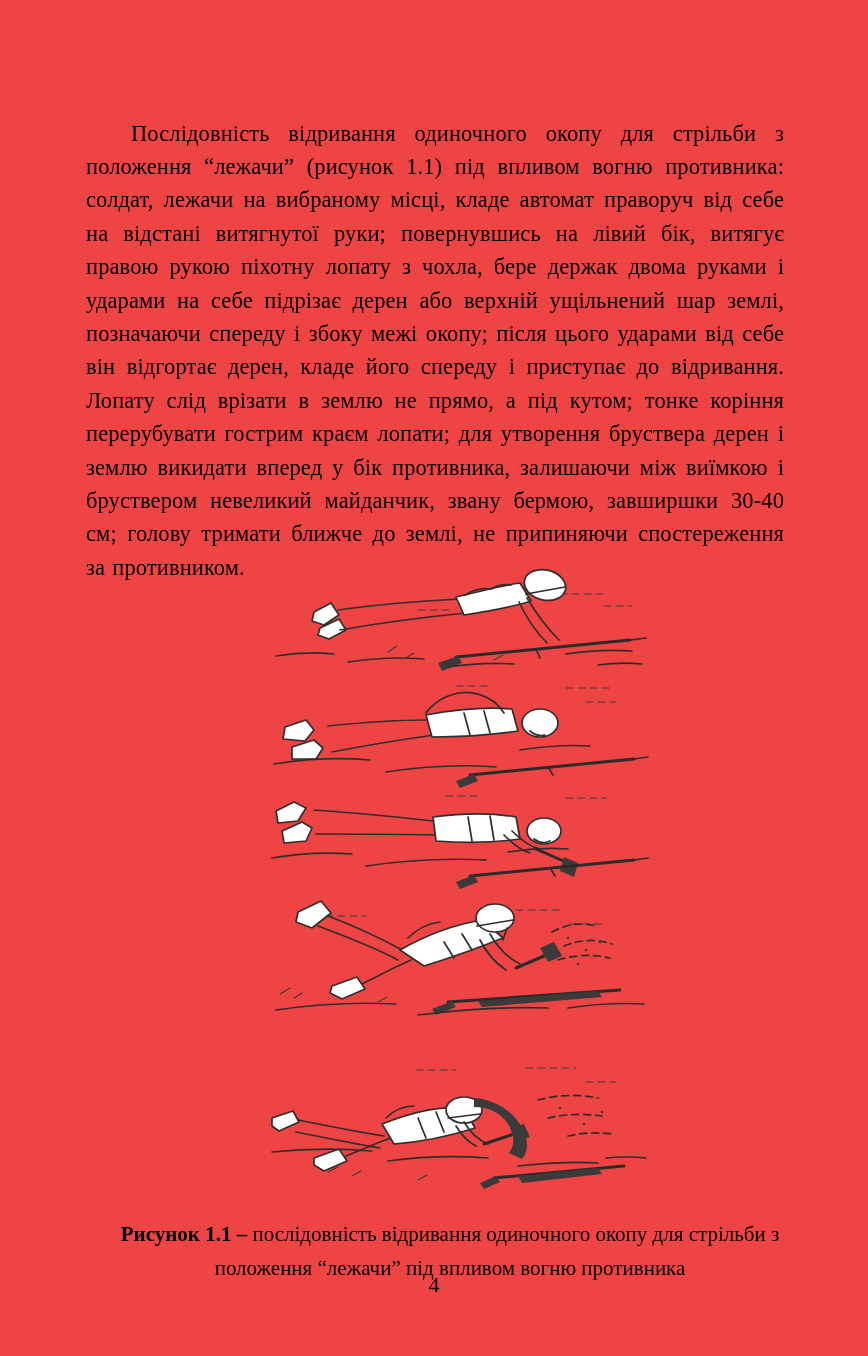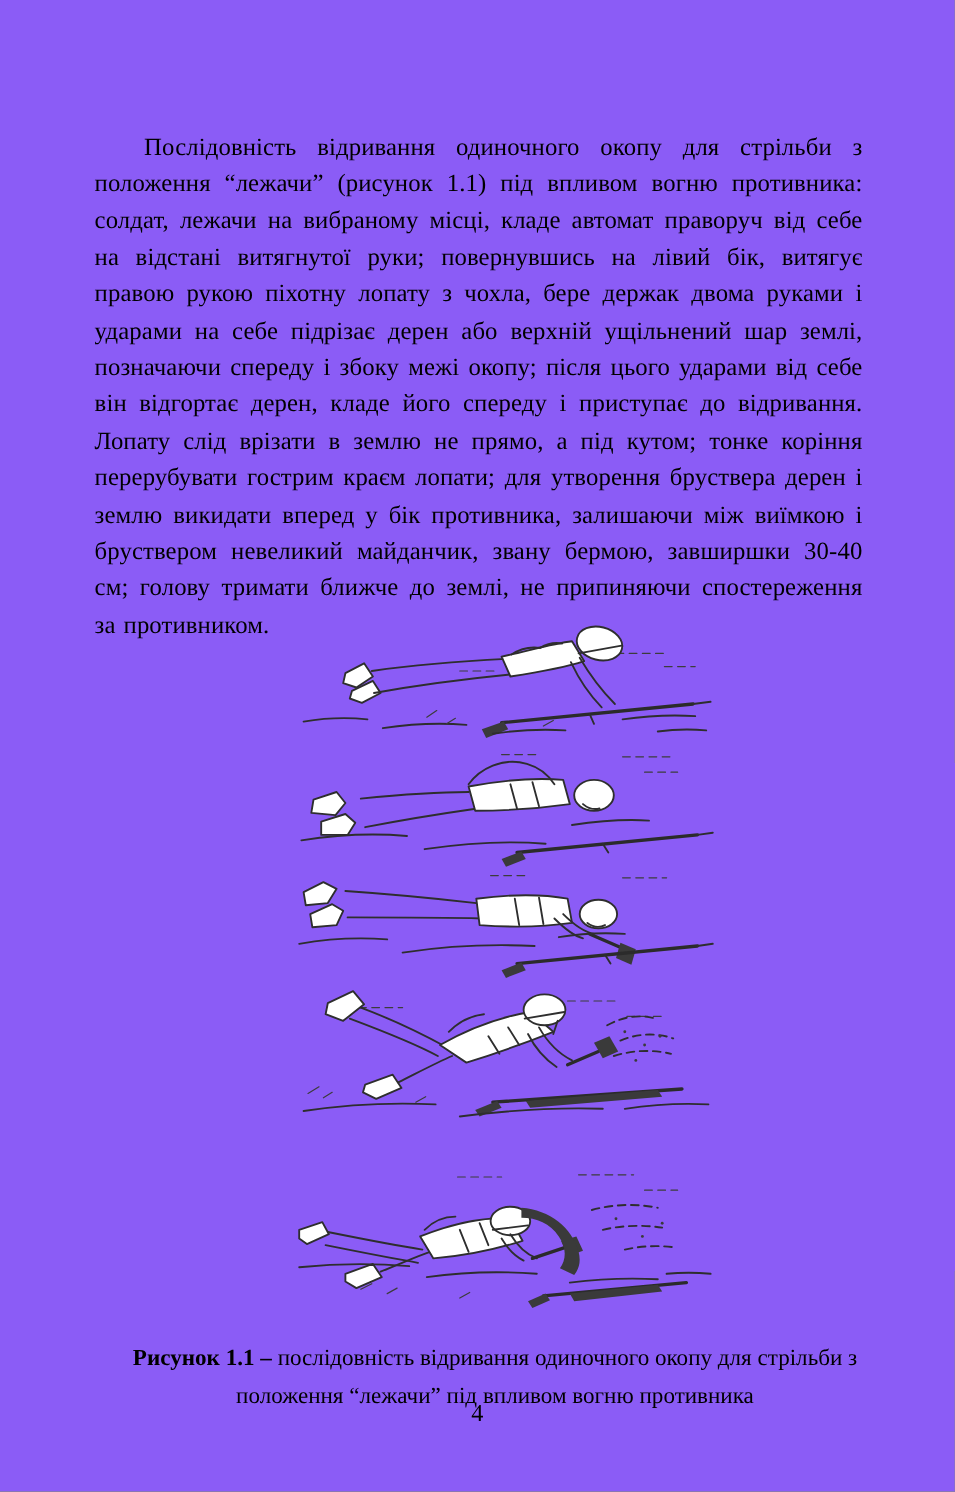--- a/index.html
+++ b/index.html
@@ -1,18 +1,18 @@
 <!DOCTYPE html>
 <html><head>
 <meta charset="utf-8">
 <style>
   html,body { margin:0; padding:0; background:#888; }
   .page {
     position:relative; width:868px; height:1356px; margin:0 auto;
-    background:#8b5cf6; color:#000;
+    background:#ef4444; color:#000;
     font-family:"Liberation Serif", serif;
     overflow:hidden;
   }
   .body-text {
     position:absolute; top:94px; left:86px; width:698px;
     font-size:22.5px; line-height:33.4px;
     text-align:justify; text-indent:45px;
     word-spacing:1.5px; letter-spacing:0.1px;
   }
   .figure-wrap {

